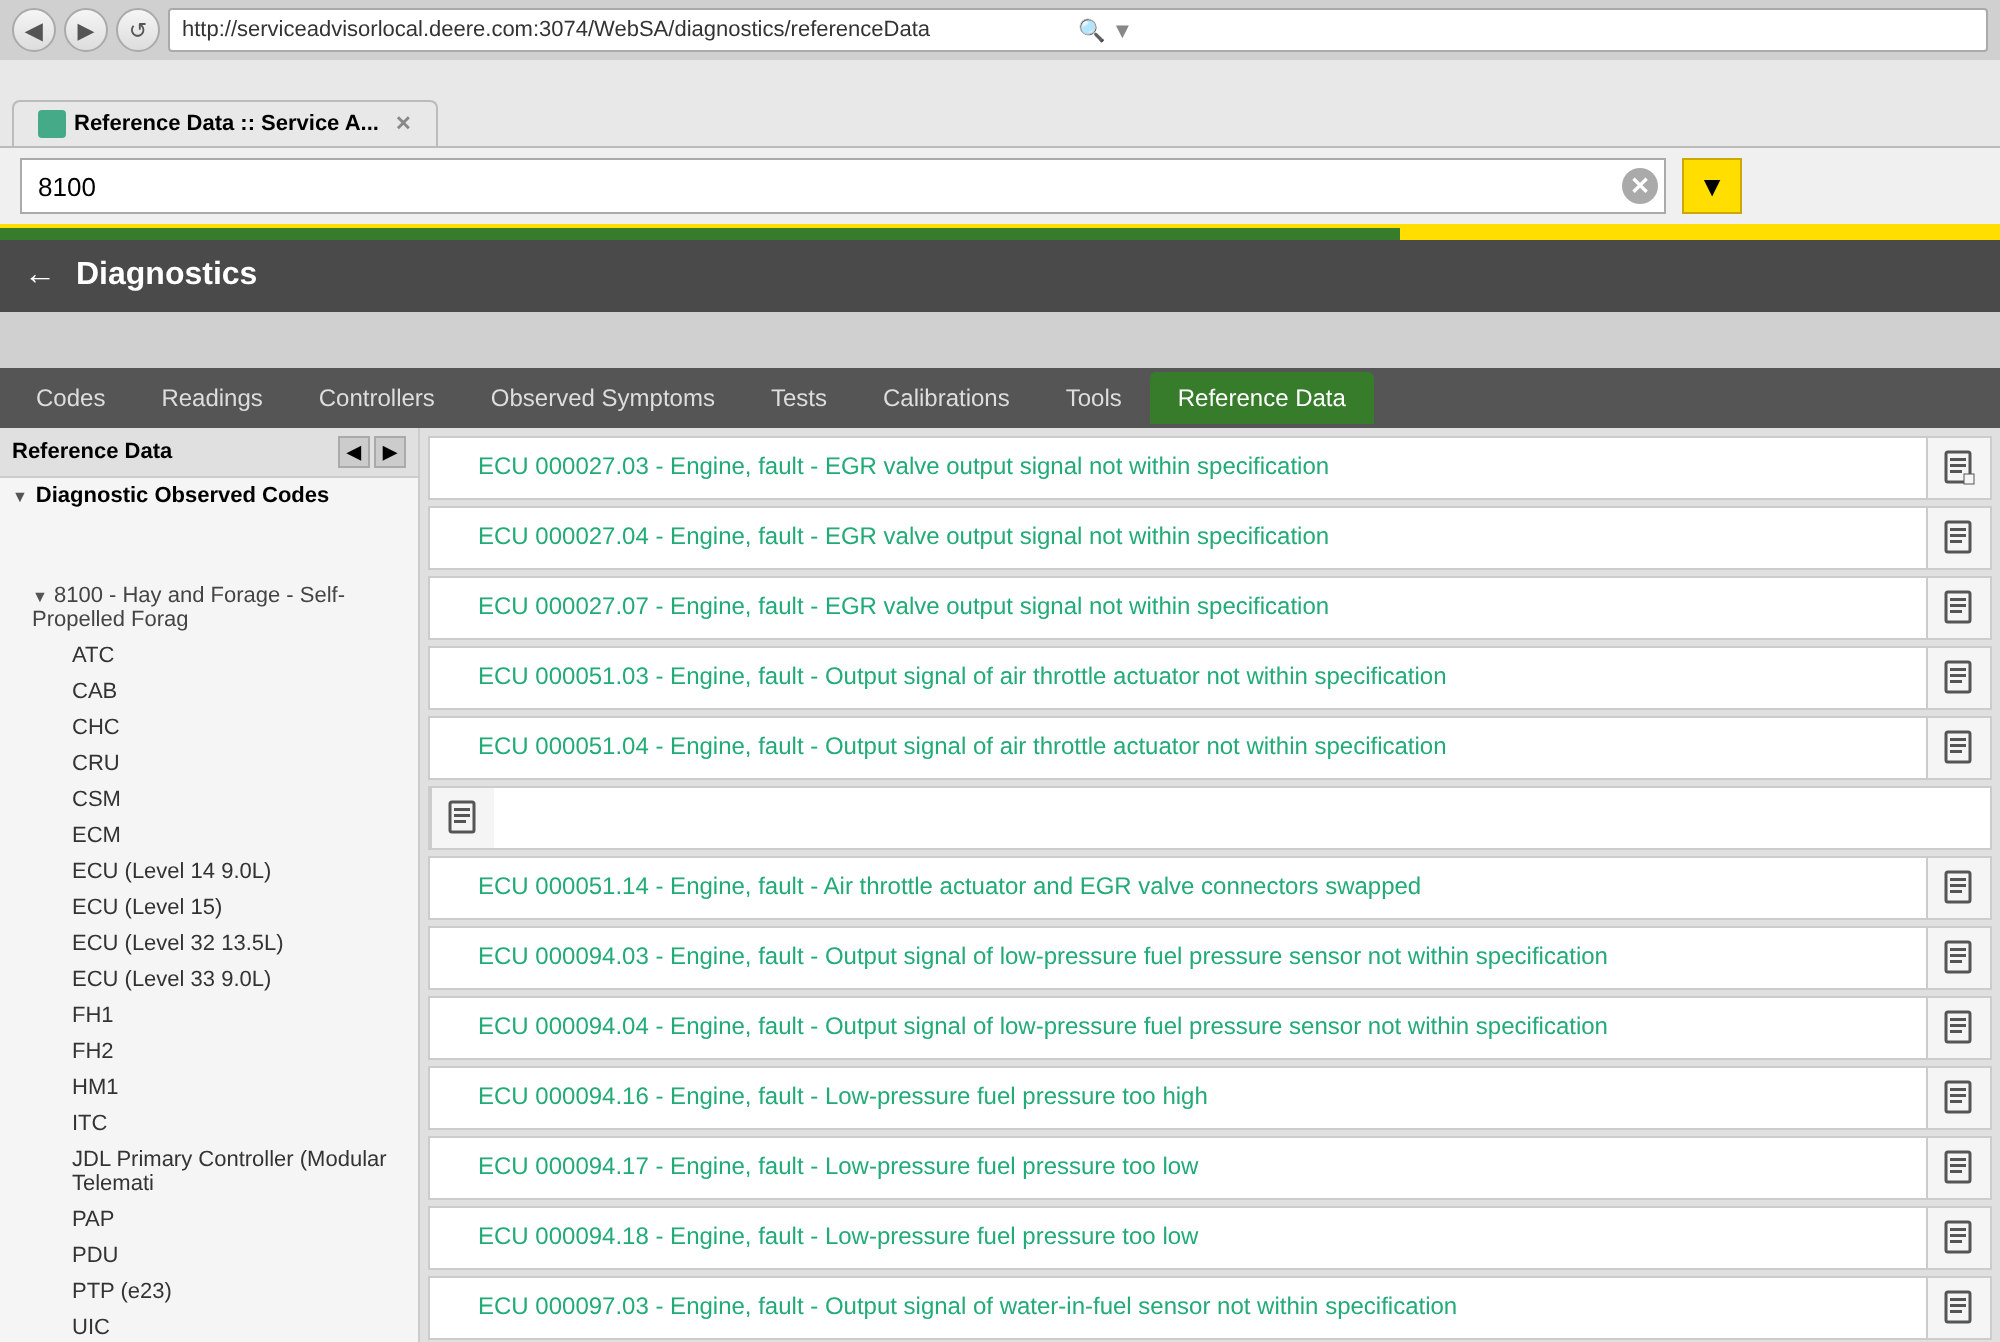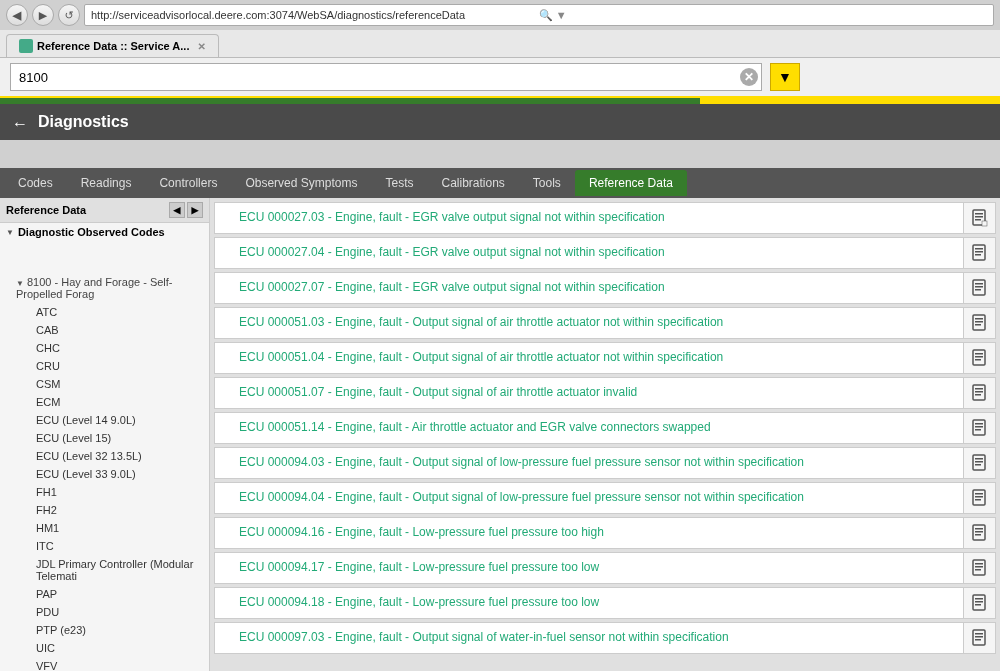--- a/index.html
+++ b/index.html
@@ -6,28 +6,28 @@
     body { font-family: Arial, sans-serif; font-size: 12px; background: #d0d0d0; width: 1000px; height: 671px; overflow: hidden; }
 
     
     .browser-chrome { background: #e8e8e8; border-bottom: 1px solid #bbb; }
     .browser-titlebar { background: #d0d0d0; padding: 4px 6px; display: flex; align-items: center; gap: 4px; height: 30px; }
     .browser-nav-btn { width: 22px; height: 22px; border-radius: 50%; border: 1px solid #aaa; background: linear-gradient(to bottom, #f5f5f5, #ddd); display: flex; align-items: center; justify-content: center; cursor: pointer; font-size: 11px; color: #555; }
     .browser-nav-btn.back { font-weight: bold; }
     .browser-address-bar { flex: 1; height: 22px; border: 1px solid #aaa; background: white; padding: 2px 6px; font-size: 11px; color: #333; display: flex; align-items: center; border-radius: 2px; }
     .browser-address-bar span { flex: 1; }
     .browser-tabs { display: flex; align-items: flex-end; padding: 4px 6px 0; gap: 2px; }
-    .browser-tab { padding: 4px 12px; background: #ccc; border: 1px solid #bbb; border-bottom: none; border-radius: 4px 4px 0 0; font-size: 11px; cursor: pointer; display: flex; align-items: center; gap: 4px; }
+    .browser-tab { padding: 4px 12px; background: #ccc; border: 1px solid #bbb; border-bottom: none; border-radius: 4px 4px 0 0; font-size: 11px; cursor: pointer; display: flex; align-items: center; gap: 4px; margin-top: 16px; }
     .browser-tab.active { background: #e8e8e8; font-weight: bold; }
     .browser-tab-favicon { width: 14px; height: 14px; background: #4a8; border-radius: 2px; display: inline-block; }
     .browser-tab-close { margin-left: 4px; color: #888; font-size: 10px; }
 
     
     .app-toolbar { background: #f0f0f0; border-bottom: 2px solid #ffde00; height: 40px; display: flex; align-items: center; padding: 0 10px; gap: 8px; }
-    .toolbar-search-input { width: 752px; height: 28px; border: 1px solid #aaa; padding: 2px 26px 2px 8px; font-size: 13px; background: white; position: relative; }
+    .toolbar-search-input { width: 823px; height: 28px; border: 1px solid #aaa; padding: 2px 26px 2px 8px; font-size: 13px; background: white; position: relative; }
     .search-wrapper { position: relative; display: inline-block; }
     .search-clear-btn { position: absolute; right: 4px; top: 50%; transform: translateY(-50%); width: 18px; height: 18px; background: #aaa; border-radius: 50%; color: white; font-size: 12px; display: flex; align-items: center; justify-content: center; cursor: pointer; font-weight: bold; }
     .toolbar-dropdown-btn { width: 30px; height: 28px; background: #ffde00; border: 1px solid #cca800; display: flex; align-items: center; justify-content: center; cursor: pointer; font-size: 14px; }
 
     
     .brand-bar { height: 6px; background: linear-gradient(to right, #367c2b 70%, #ffde00 70%); }
 
     
     .app-header { background: #4a4a4a; height: 36px; display: flex; align-items: center; padding: 0 12px; gap: 10px; }
     .app-header-back { color: white; font-size: 16px; cursor: pointer; }
@@ -209,21 +209,20 @@
       <div class="content-row-icon">
         <svg width="18" height="18" viewBox="0 0 18 18">
             <rect x="2" y="1" width="12" height="15" rx="1" fill="none" stroke="#555" stroke-width="1.5"></rect>
             <rect x="4" y="4" width="8" height="1.5" fill="#555"></rect>
             <rect x="4" y="7" width="8" height="1.5" fill="#555"></rect>
             <rect x="4" y="10" width="6" height="1.5" fill="#555"></rect>
           </svg>
       </div>
     </div>
     <div class="content-row">
-      <div class="content-row-text">ECU 000051.07 - Engine, fault - Output signal of air throttle actuator invalid</div>
       <div class="content-row-icon">
         <svg width="18" height="18" viewBox="0 0 18 18">
             <rect x="2" y="1" width="12" height="15" rx="1" fill="none" stroke="#555" stroke-width="1.5"></rect>
             <rect x="4" y="4" width="8" height="1.5" fill="#555"></rect>
             <rect x="4" y="7" width="8" height="1.5" fill="#555"></rect>
             <rect x="4" y="10" width="6" height="1.5" fill="#555"></rect>
           </svg>
       </div>
     </div>
     <div class="content-row">

